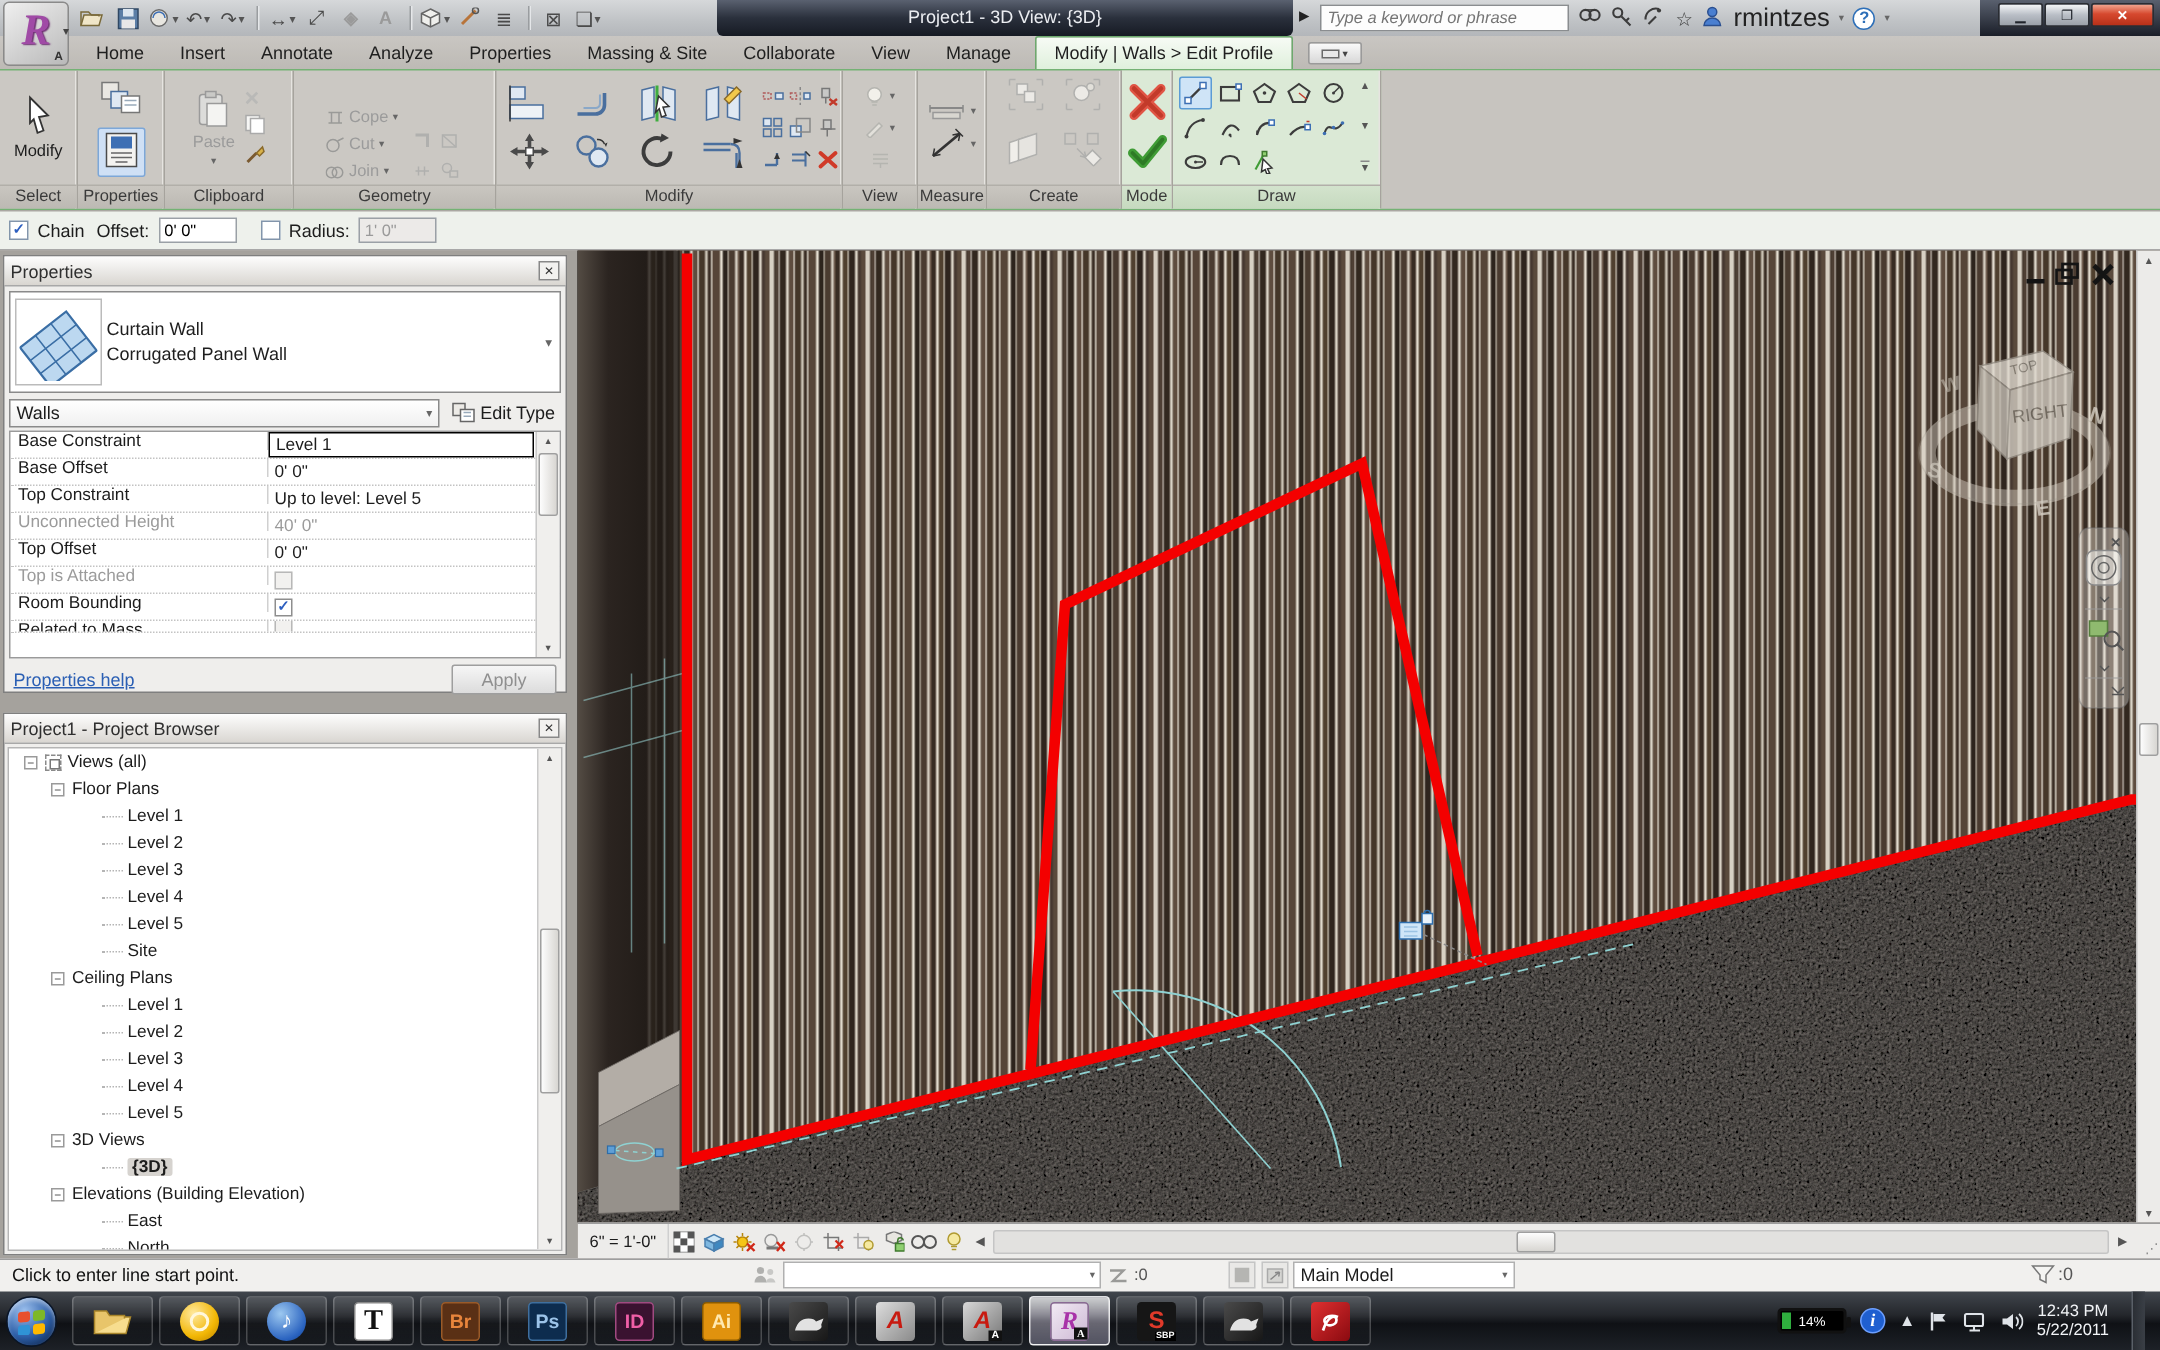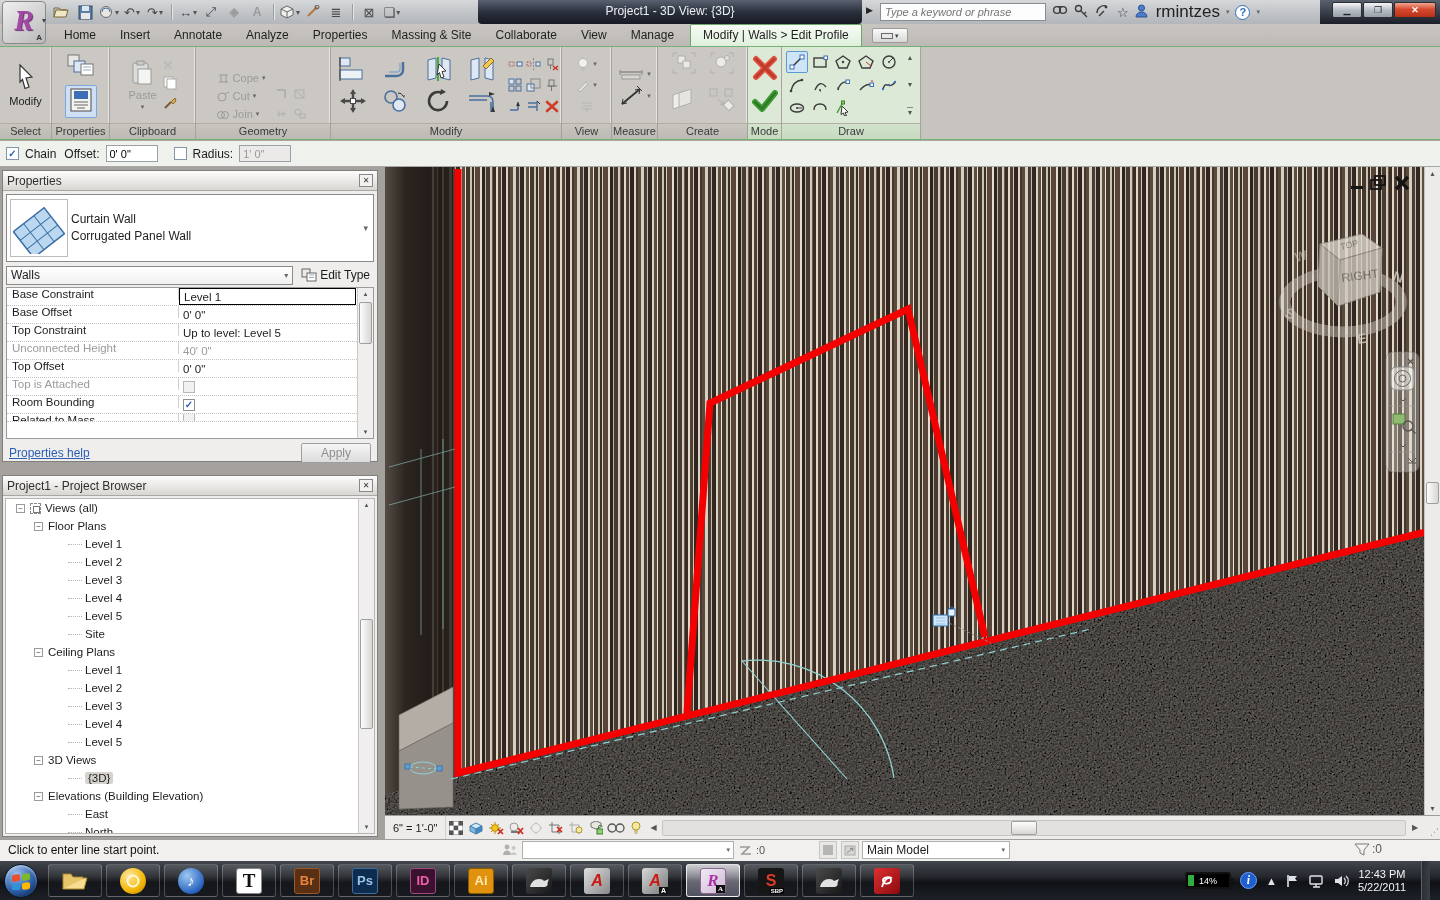--- a/index.html
+++ b/index.html
@@ -97,21 +97,21 @@
 .applybtn{margin-left:auto;width:70px;height:20px;border:1px solid #9e9e9e;border-radius:2px;background:linear-gradient(#f6f6f6,#dcdcdc);color:#8f8f8f;text-align:center;line-height:18px;font-size:12px}
 
 .brow{top:308px;height:362px}
 .treewrap{position:relative;margin:2px;background:#fff;border:1px solid #b5b5b5;height:336px;overflow:hidden}
 .trow{display:flex;align-items:center;height:18px;font-size:11.5px;white-space:nowrap}
 .ind1{width:10px}.ind2{width:28px}.ind3{width:62px}
 .exp{width:9px;height:9px;border:1px solid #9a9a9a;background:#fff;font-size:8px;line-height:7px;text-align:center;color:#444;margin-right:5px;flex:none}
 .stub{width:14px;height:1px;border-top:1px dotted #b5b5b5;margin-right:3px;flex:none}
 .vicon{width:11px;height:11px;border:1px dashed #8a8a8a;margin-right:4px;position:relative;flex:none}
 .vicon::after{content:"";position:absolute;left:2px;top:2px;width:5px;height:5px;border:1px solid #777}
-.tsel{background:#d6d3cf;border-radius:2px;padding:0 3px;font-weight:normal}
+.tsel{background:#d6d3cf;border-radius:2px;padding:0 3px;font-weight:bold}
 
 .canvas{position:absolute;left:385px;top:0;width:1055px;height:672px;background:#3a2f27}
 .cv{position:absolute;left:0;top:0}
 .cvscroll{position:absolute;right:0;top:0;width:16px;height:648px;background:#ecebe9;border-left:1px solid #c2c2c2;display:flex;flex-direction:column;justify-content:space-between;align-items:center;font-size:8px;color:#555;padding:2px 0}
 .cvthumb{position:absolute;right:1px;top:315px;width:13px;height:22px;background:linear-gradient(90deg,#fdfdfd,#d8d6d2);border:1px solid #9f9f9f;border-radius:2px}
 .canvasbot{position:absolute;left:0;bottom:0;width:1055px;height:24px;background:#edecea;border-top:1px solid #9c9c9c;display:flex;align-items:center}
 .scalebtn{padding:0 8px;font-size:11px;height:100%;display:flex;align-items:center;border-right:1px solid #cfcfcf}
 .vcb{width:20px;height:22px;display:flex;align-items:center;justify-content:center}
 .harr{width:14px;text-align:center;font-size:8px;color:#555}
 .htrack{flex:1;height:16px;background:#e2e1df;border:1px solid #c5c5c5;border-radius:2px;position:relative;margin:0 2px}

